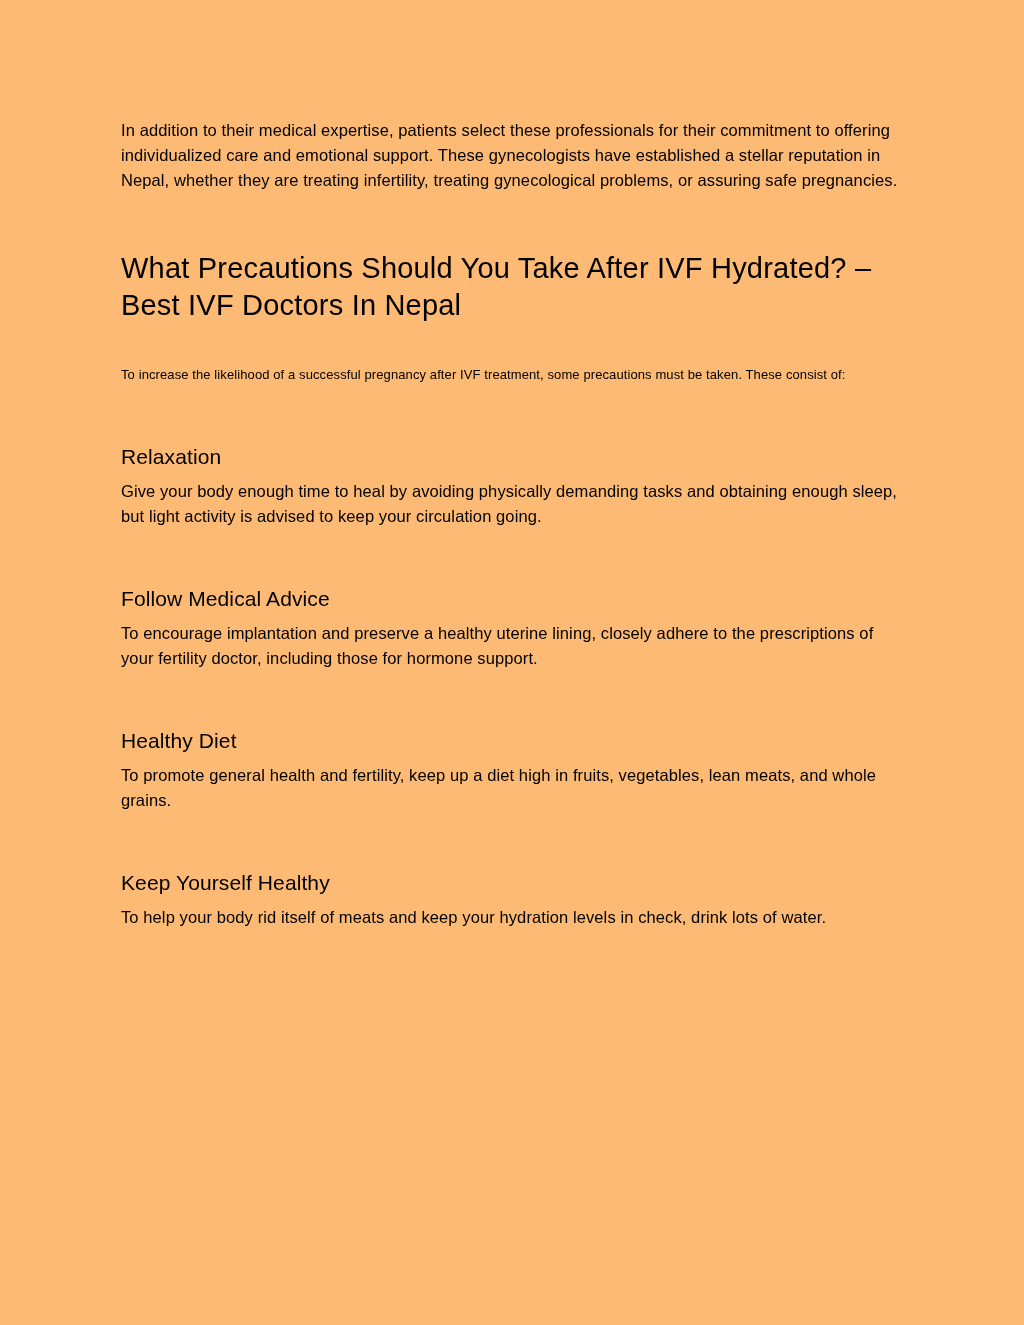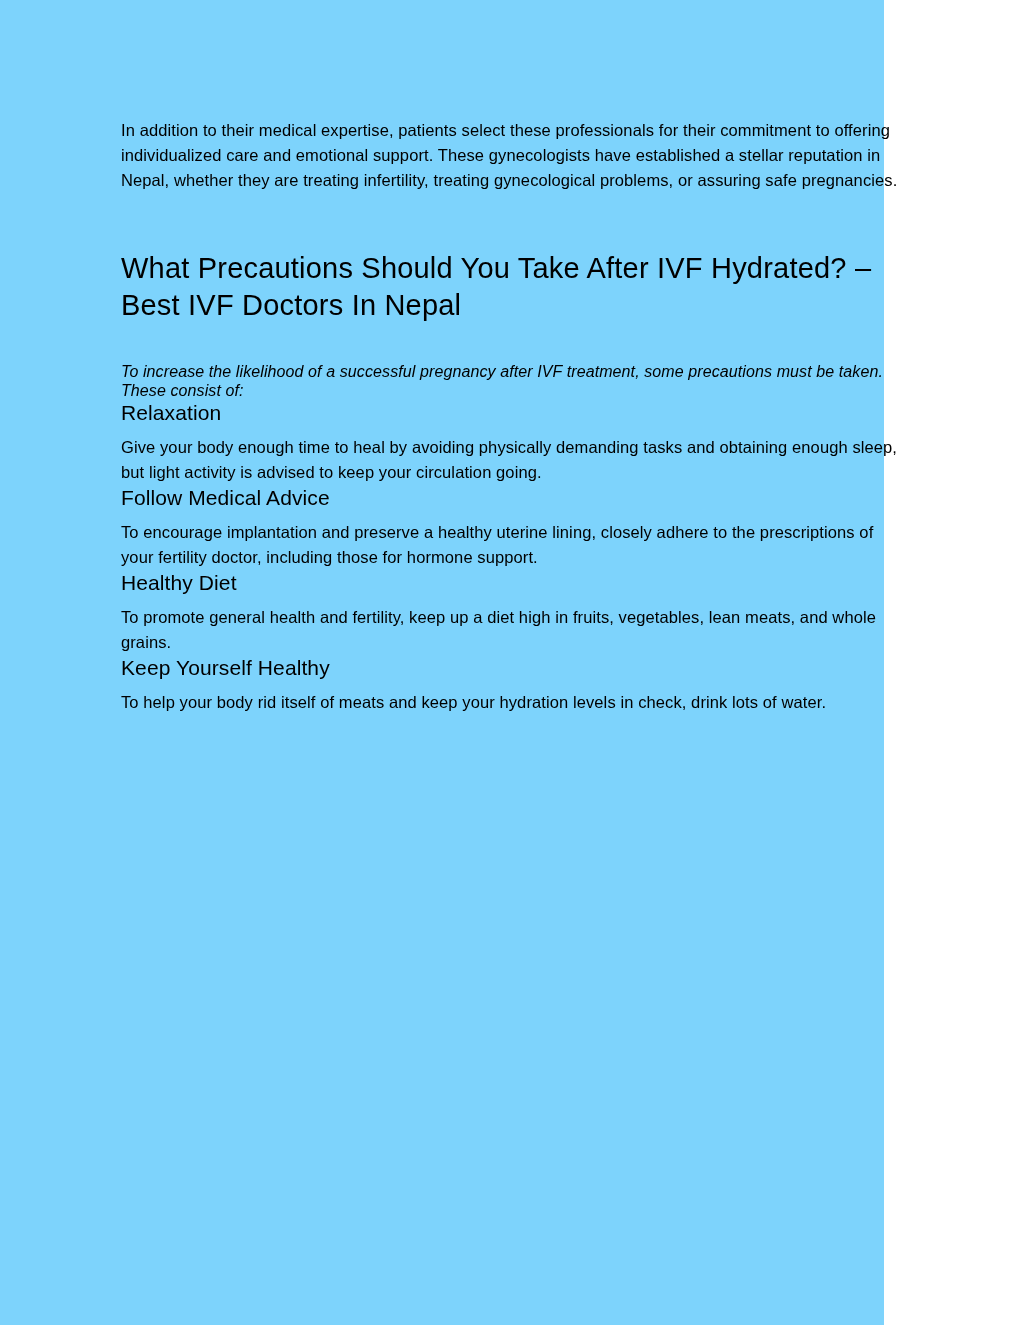--- a/index.html
+++ b/index.html
@@ -10,23 +10,23 @@
   }
 
   body {
     height: 1325px;
     font-family: "Liberation Sans", "DejaVu Sans", sans-serif;
     color: #000000;
     overflow: hidden;
   }
 
   .doc-page {
-    width: 884px;
+    width: 1024px;
     height: 1325px;
-    background: #7dd3fc;
+    background: #fdba74;
     padding: 118px 120px 0 121px;
   }
 
   .doc-content {
     width: 784px;
   }
 
   p.body-text {
     font-size: 16.5px;
     line-height: 25px;
@@ -38,28 +38,28 @@
     font-size: 29px;
     line-height: 37px;
     font-weight: 400;
     color: #000000;
     margin-top: 57px;
     margin-bottom: 38px;
     letter-spacing: 0.2px;
   }
 
   p.lead-text {
-    font-size: 16px;
-    line-height: 19px;
+    font-size: 13px;
+    line-height: 25px;
     color: #000000;
     letter-spacing: 0.1px;
-    font-style: italic;
   }
 
   section.topic {
+    margin-top: 57px;
   }
 
   h2.section-heading {
     font-size: 21px;
     line-height: 26px;
     font-weight: 400;
     color: #000000;
     margin-bottom: 9px;
     letter-spacing: 0.1px;
   }

